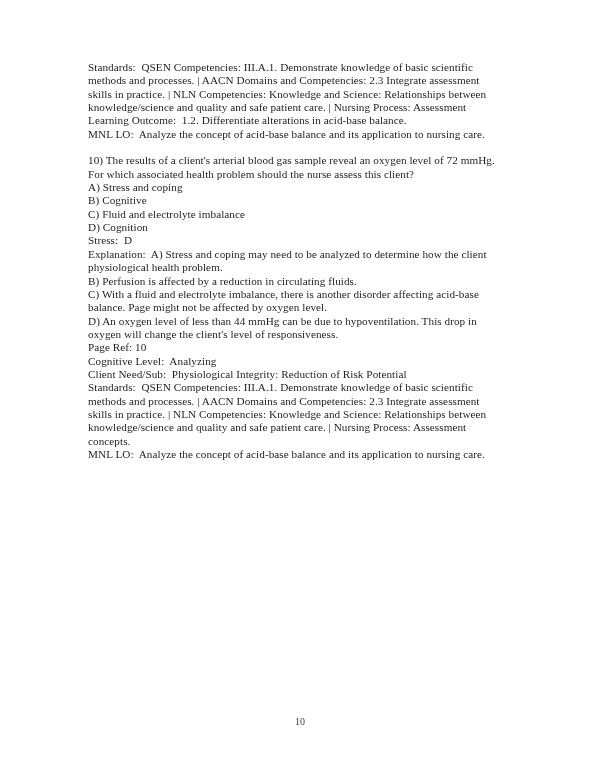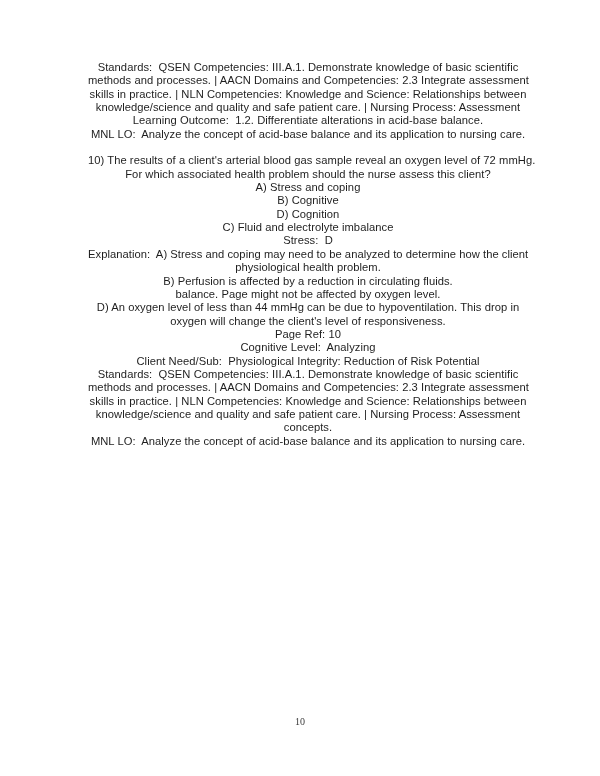--- a/index.html
+++ b/index.html
@@ -16,27 +16,26 @@
     height: 776px;
     background: #ffffff;
   }
   .doc-body {
     position: absolute;
     left: 88px;
     top: 61px;
     width: 440px;
   }
   .line {
-    font-family: Liberation Sans, sans-serif;
+    font-family: Liberation Serif, serif;
     font-size: 11.2px;
     line-height: 13.35px;
     color: #1e1e1e;
     white-space: pre;
     letter-spacing: 0.05px;
-    text-align: center;
   }
   .para-spacer {
     height: 13.35px;
   }
   .page-footer {
     position: absolute;
     left: 0;
     top: 716px;
     width: 600px;
     text-align: center;
@@ -60,26 +59,27 @@
       <div class="line">MNL LO:  Analyze the concept of acid-base balance and its application to nursing care.</div>
     </div>
 
     <div class="para-spacer"></div>
 
     <div>
       <div class="line">10) The results of a client's arterial blood gas sample reveal an oxygen level of 72 mmHg.</div>
       <div class="line">For which associated health problem should the nurse assess this client?</div>
       <div class="line">A) Stress and coping</div>
       <div class="line">B) Cognitive</div>
+      <div class="line">C) Fluid and electrolyte imbalance</div>
       <div class="line">D) Cognition</div>
-      <div class="line">C) Fluid and electrolyte imbalance</div>
       <div class="line">Stress:  D</div>
       <div class="line">Explanation:  A) Stress and coping may need to be analyzed to determine how the client</div>
       <div class="line">physiological health problem.</div>
       <div class="line">B) Perfusion is affected by a reduction in circulating fluids.</div>
+      <div class="line">C) With a fluid and electrolyte imbalance, there is another disorder affecting acid-base</div>
       <div class="line">balance. Page might not be affected by oxygen level.</div>
       <div class="line">D) An oxygen level of less than 44 mmHg can be due to hypoventilation. This drop in</div>
       <div class="line">oxygen will change the client's level of responsiveness.</div>
       <div class="line">Page Ref: 10</div>
       <div class="line">Cognitive Level:  Analyzing</div>
       <div class="line">Client Need/Sub:  Physiological Integrity: Reduction of Risk Potential</div>
       <div class="line">Standards:  QSEN Competencies: III.A.1. Demonstrate knowledge of basic scientific</div>
       <div class="line">methods and processes. | AACN Domains and Competencies: 2.3 Integrate assessment</div>
       <div class="line">skills in practice. | NLN Competencies: Knowledge and Science: Relationships between</div>
       <div class="line">knowledge/science and quality and safe patient care. | Nursing Process: Assessment</div>

